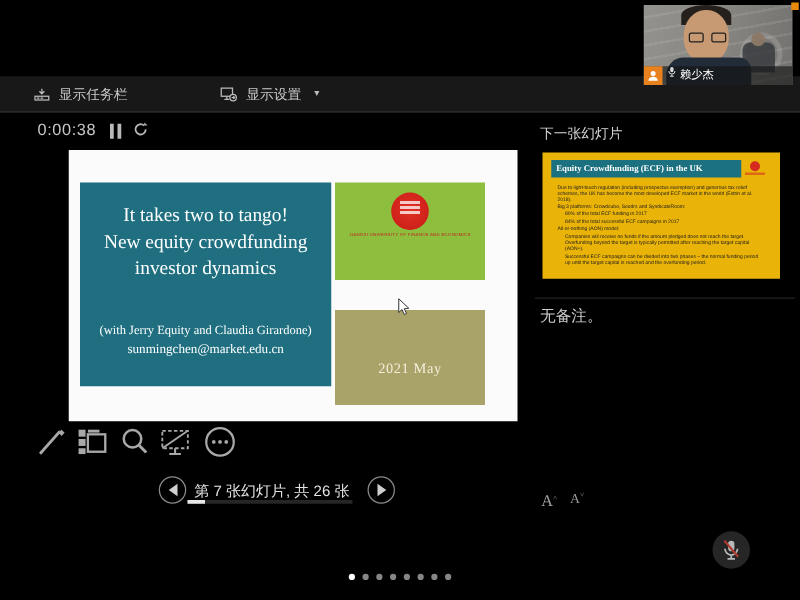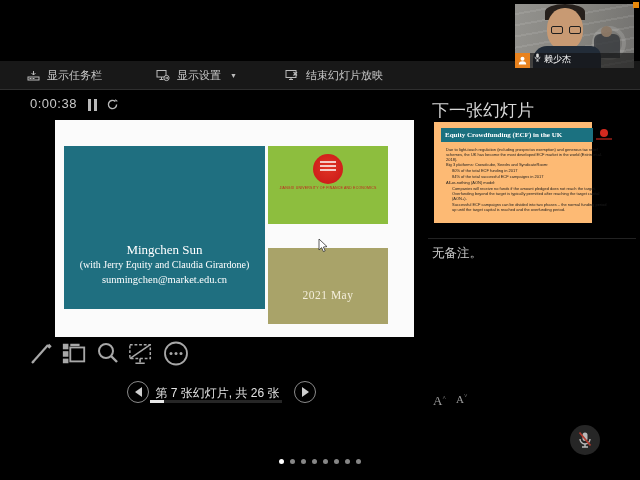--- a/index.html
+++ b/index.html
@@ -3,25 +3,25 @@
 <meta charset="utf-8">
 <style>
   * { margin:0; padding:0; box-sizing:border-box; }
   html,body { width:640px; height:480px; background:#000; overflow:hidden;
               font-family:"Liberation Sans", sans-serif; }
   .abs { position:absolute; }
   #stage { position:relative; width:640px; height:480px; background:#000; }
 
   
   #toolbar { left:0; top:61px; width:640px; height:29px; background:#181818;
-             border-bottom:1px solid #2f2f2f; display:flex; align-items:center; }
+             border-bottom:1px solid #2f2f2f; display:flex; align-items:center;gap:36px; }
   .tb-item { display:flex; align-items:center; gap:7px; color:#c9c9c9; font-size:11px; cursor:default; }
   .tb-item svg { display:block; }
   #tb-taskbar { margin-left:27px; }
-  #tb-display { margin-left:54px; }
+  #tb-display { margin-left:38px; }
   #tb-end { margin-left:48px; }
   .caret-down { font-size:7px; color:#bbb; margin-left:2px; }
 
   
   #timer-row { left:0; top:96px; width:420px; height:20px; color:#c8c8c8; }
   #elapsed { left:30px; top:0; font-size:13px; letter-spacing:.5px; }
   #pause-btn { left:88px; top:3px; width:10px; height:12px; }
   #pause-btn i { position:absolute; top:0; width:3px; height:12px; background:#b9b9b9; }
   #pause-btn i:first-child { left:0; } #pause-btn i:last-child { left:6px; }
   #restart-btn { left:106px; top:1px; }
@@ -62,22 +62,22 @@
   .nav-circle { top:381px; width:22px; height:22px; border:1.5px solid #8a8a8a; border-radius:50%;
                 display:flex; align-items:center; justify-content:center; cursor:pointer; }
   #nav-prev { left:127px; } #nav-next { left:294px; }
   .tri-l { width:0; height:0; border-style:solid; border-width:5px 7px 5px 0; border-color:transparent #cfcfcf transparent transparent; }
   .tri-r { width:0; height:0; border-style:solid; border-width:5px 0 5px 7px; border-color:transparent transparent transparent #cfcfcf; }
   #nav-label { left:150px; top:385px; width:135px; text-align:center; color:#e3e3e3; font-size:12px; }
   #nav-progress { left:150px; top:400px; width:132px; height:3px; background:#262626; }
   #nav-progress i { display:block; width:14px; height:3px; background:#e8e8e8; }
 
   
-  #next-header { left:432px; top:99px; color:#d8d8d8; font-size:17px; }
-  #preview-card { left:434px; top:122px; width:158px; height:101px; background:#fdba74; }
+  #next-header { left:432px; top:99px; color:#d8d8d8; font-size:11px; }
+  #preview-card { left:434px; top:122px; width:190px; height:101px; background:#eab308; }
   #pv-titlebar { left:7px; top:6px; width:152px; height:14px; background:#1b7180; color:#fff;
                  font-family:"Liberation Serif", serif; font-weight:bold; font-size:7px;
                  display:flex; align-items:center; padding-left:4px; }
   #pv-logo { left:166px; top:7px; width:8px; height:8px; border-radius:50%; background:#d42a1f; }
   #pv-logo-text { left:162px; top:16px; width:16px; height:2px; background:#d42a1f; opacity:.55; }
   #pv-bullets { left:7px; top:26px; width:168px; color:#1d1d1d; font-size:4px; line-height:1.2; }
   .pv-bullet { position:relative; margin-bottom:1px; }
   .pv-bullet.lv1 { padding-left:5px; }
   .pv-bullet.lv2 { padding-left:11px; }
   .pv-bullet.lv1:before { content:""; position:absolute; left:1px; top:0; }
@@ -145,49 +145,45 @@
     <div class="tb-item" id="tb-display">
       <svg width="14" height="13" viewBox="0 0 14 13">
           <rect x="1" y="1.5" width="9" height="6.5" fill="none" stroke="#bbb"></rect>
           <path d="M5.5 8 v2 M3.5 10.5 h4" stroke="#bbb" fill="none"></path>
           <circle cx="10.5" cy="9" r="2.6" fill="#181818" stroke="#bbb"></circle>
           <path d="M9.3 9 h2.4 M10.7 7.9 l1 1.1 -1 1.1" stroke="#bbb" fill="none"></path>
         </svg>
       <span>显示设置</span>
       <span class="caret-down">▼</span>
     </div>
-    <div class="tb-item" id="tb-end">
-      <svg width="14" height="13" viewBox="0 0 14 13">
-          <rect x="1" y="1.5" width="10" height="7" fill="none" stroke="#bbb"></rect>
-          <path d="M6 8.5 v2 M4 10.5 h4" stroke="#bbb" fill="none"></path>
-          <path d="M8.5 3 l3.5 3.5 M12 3 l-3.5 3.5" stroke="#bbb" stroke-width="1.2" fill="none"></path>
-        </svg>
-      <span>结束幻灯片放映</span>
-    </div>
   </div>
 
   <div id="timer-row" class="abs">
     <span id="elapsed" class="abs">0:00:38</span>
     <span id="pause-btn" class="abs">
         <i></i>
         <i></i>
       </span>
     <span id="restart-btn" class="abs">
       <svg width="13" height="13" viewBox="0 0 13 13">
           <path d="M10.6 6.5 a4.1 4.1 0 1 1 -1.4 -3.1" fill="none" stroke="#b9b9b9" stroke-width="1.4"></path>
           <path d="M9.2 1 l0.3 2.6 2.5 -0.4 z" fill="#b9b9b9"></path>
         </svg>
     </span>
   </div>
   <span id="clock" class="abs">16:57</span>
 
   <div id="slide" class="abs">
     <div id="teal-box" class="abs">
+      <div id="slide-title">
+        <div>It takes two to tango!</div>
+        <div>New equity crowdfunding</div>
+        <div>investor dynamics</div>
+      </div>
       <div id="author-block">
-        <div id="author-name">Mingchen Sun</div>
         <div id="coauthors">(with Jerry Equity and Claudia Girardone)</div>
         <div id="email">sunmingchen@market.edu.cn</div>
       </div>
     </div>
     <div id="green-box" class="abs">
       <div id="seal"></div>
       <div id="uni-en">JIANGXI UNIVERSITY OF FINANCE AND ECONOMICS</div>
     </div>
     <div id="olive-box" class="abs">
       <div id="slide-date">2021 May</div>

